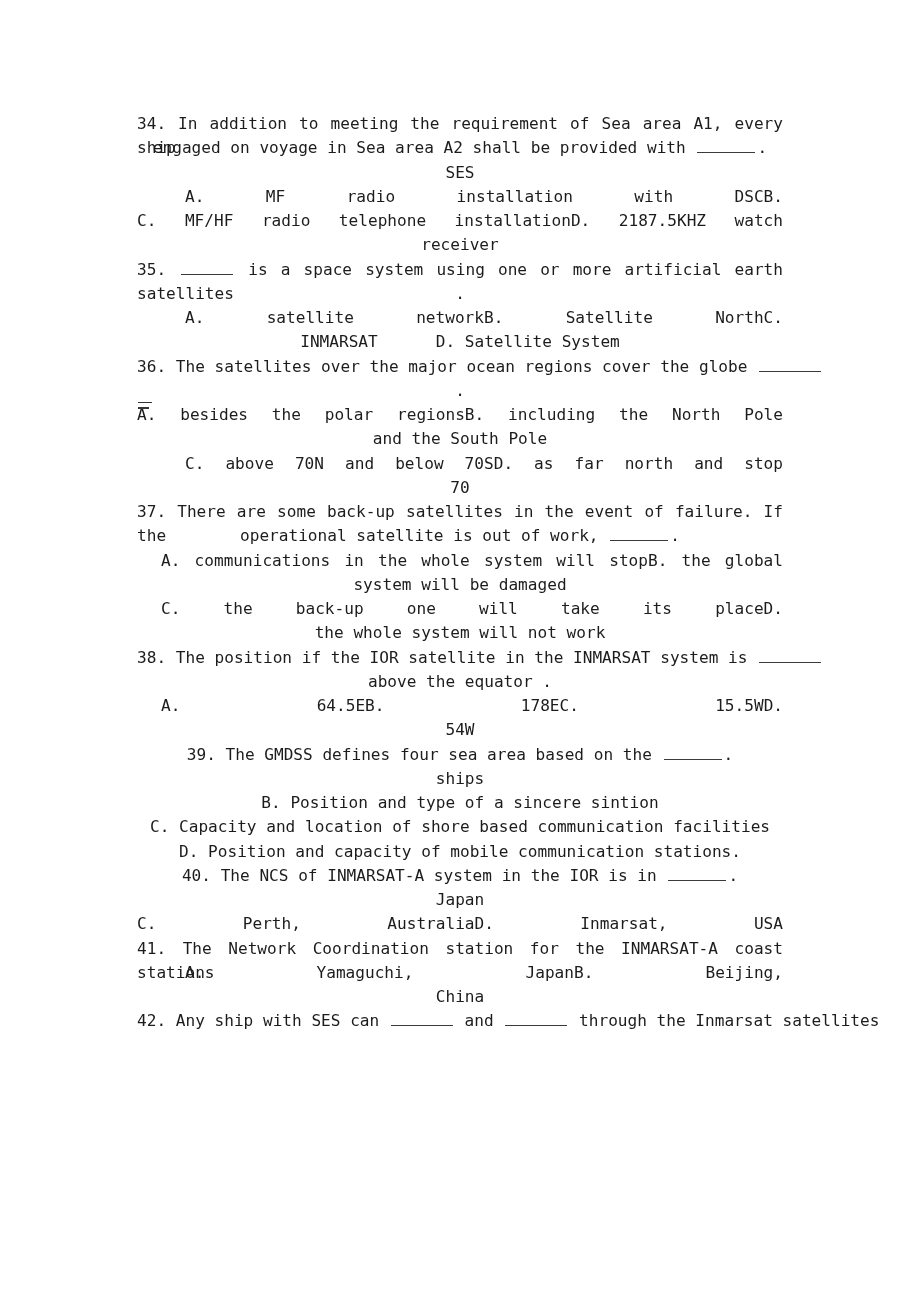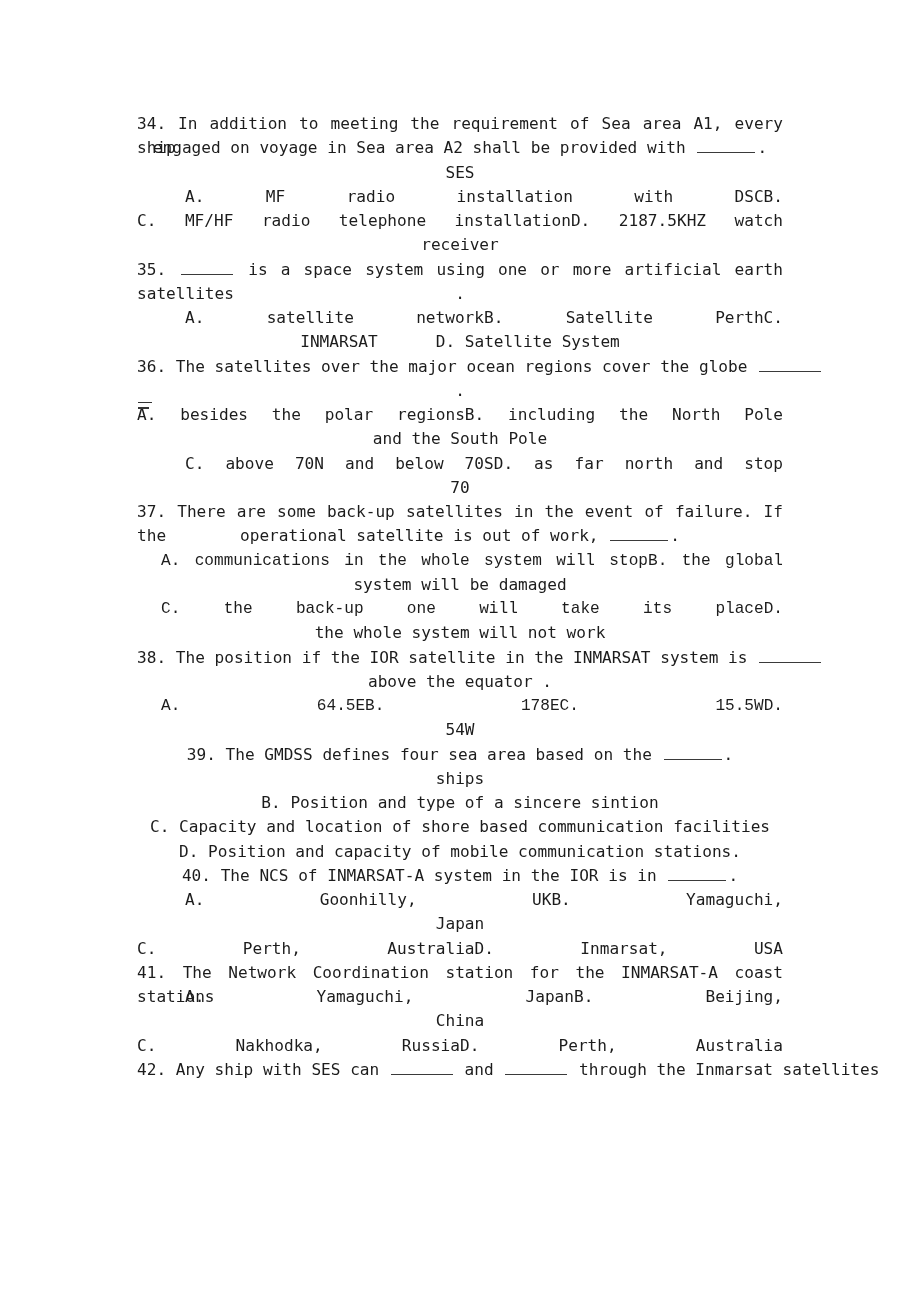--- a/index.html
+++ b/index.html
@@ -50,21 +50,21 @@
     white-space: normal;
     text-align: justify;
     text-align-last: justify;
     word-spacing: normal;
   }
   .line.just > span.seg {
     display: inline;
   }
 
   
-  .ind-sm  { padding-left: 24px; font-family: Liberation Mono, monospace; }
+  .ind-sm  { padding-left: 24px; }
   .ind-md  { padding-left: 48px; }
 
   
   .blank {
     display: inline-block;
     width: 58px;
     border-bottom: 1.3px solid #3a3a3a;
     height: 0.92em;
     vertical-align: baseline;
     margin: 0 2px;
@@ -102,21 +102,21 @@
 
     <div class="line just"><span class="seg">34. In addition to meeting the requirement of Sea area A1, every ship</span></div>
     <div class="line"><span>engaged on voyage in Sea area A2 shall be provided with </span><span class="blank"></span><span>.</span></div>
     <div class="line"><span>SES</span></div>
     <div class="line just ind-md"><span class="seg">A. MF radio installation with DSC</span><span class="seg">B.</span></div>
     <div class="line just"><span class="seg">C. MF/HF radio telephone installation</span><span class="seg">D. 2187.5KHZ watch</span></div>
     <div class="line"><span>receiver</span></div>
 
     <div class="line just"><span class="seg">35. </span><span class="blank w-short"></span><span class="seg"> is a space system using one or more artificial earth satellites</span></div>
     <div class="line"><span>.</span></div>
-    <div class="line just ind-md"><span class="seg">A. satellite network</span><span class="seg">B. Satellite Perth</span><span class="seg">C.</span></div>
+    <div class="line just ind-md"><span class="seg">A. satellite network</span><span class="seg">B. Satellite North</span><span class="seg">C.</span></div>
     <div class="line"><span>INMARSAT</span><span style="padding-left:58px">D. Satellite System</span></div>
 
     <div class="line"><span>36. The satellites over the major ocean regions cover the globe </span><span class="blank w-long"></span></div>
     <div class="line"><span>.</span></div>
     <div class="line just"><span class="seg">A. besides the polar regions</span><span class="seg">B. including the North Pole</span></div>
     <div class="line"><span>and the South Pole</span></div>
     <div class="line just ind-md"><span class="seg">C. above 70N and below 70S</span><span class="seg">D. as far north and stop</span></div>
     <div class="line"><span>70</span></div>
 
     <div class="line just"><span class="seg">37. There are some back-up satellites in the event of failure. If the</span></div>
@@ -131,28 +131,26 @@
     <div class="line just ind-sm"><span class="seg">A. 64.5E</span><span class="seg">B. 178E</span><span class="seg">C. 15.5W</span><span class="seg">D.</span></div>
     <div class="line"><span>54W</span></div>
 
     <div class="line"><span>39. The GMDSS defines four sea area based on the </span><span class="blank"></span><span>.</span></div>
     <div class="line"><span>ships</span></div>
     <div class="line"><span>B. Position and type of a sincere sintion</span></div>
     <div class="line"><span>C. Capacity and location of shore based communication facilities</span></div>
     <div class="line"><span>D. Position and capacity of mobile communication stations.</span></div>
 
     <div class="line"><span>40. The NCS of INMARSAT-A system in the IOR is in </span><span class="blank"></span><span>.</span></div>
-    <div class="line just ind-md"><span class="seg">A. Goonhilly, UK</span><span class="seg">B. Yamaguchi,</span></div>
     <div class="line"><span>Japan</span></div>
     <div class="line just"><span class="seg">C. Perth, Australia</span><span class="seg">D. Inmarsat, USA</span></div>
 
     <div class="line just"><span class="seg">41. The Network Coordination station for the INMARSAT-A coast stations</span></div>
     <div class="line just ind-md"><span class="seg">A. Yamaguchi, Japan</span><span class="seg">B. Beijing,</span></div>
     <div class="line"><span>China</span></div>
-    <div class="line just"><span class="seg">C. Nakhodka, Russia</span><span class="seg">D. Perth, Australia</span></div>
 
     <div class="line"><span>42. Any ship with SES can </span><span class="blank w-long"></span><span> and </span><span class="blank w-long"></span><span> through the Inmarsat satellites</span></div>
 
   </div>
 
   <div class="artifact">
     <span class="bar1"></span>
     <span class="bar2"></span>
   </div>
 

